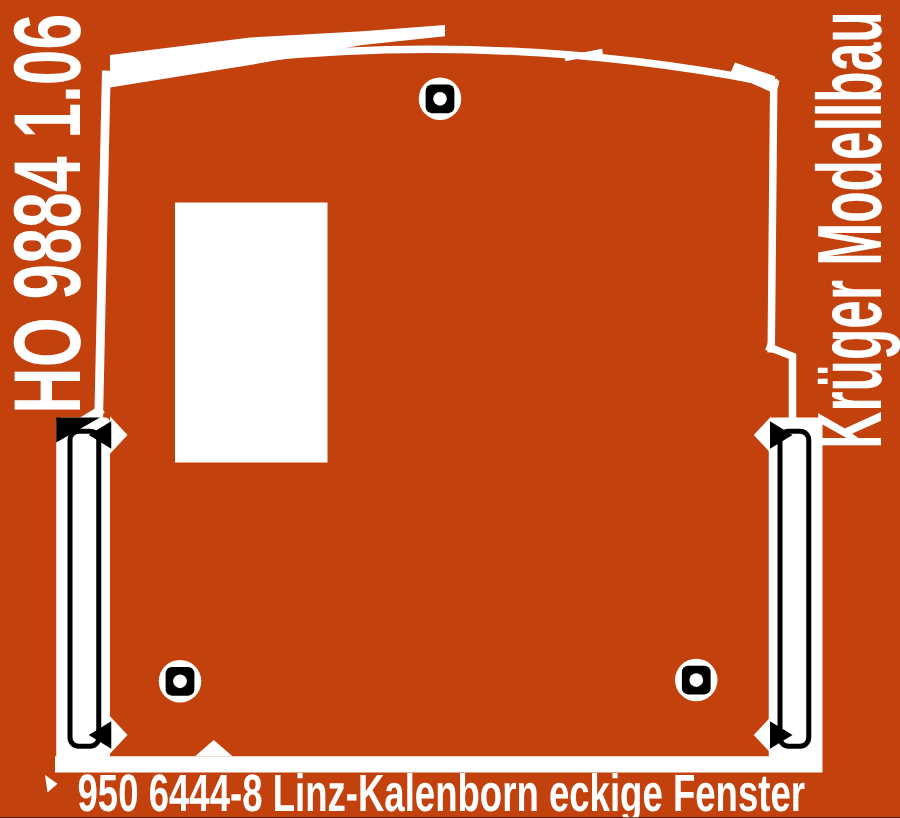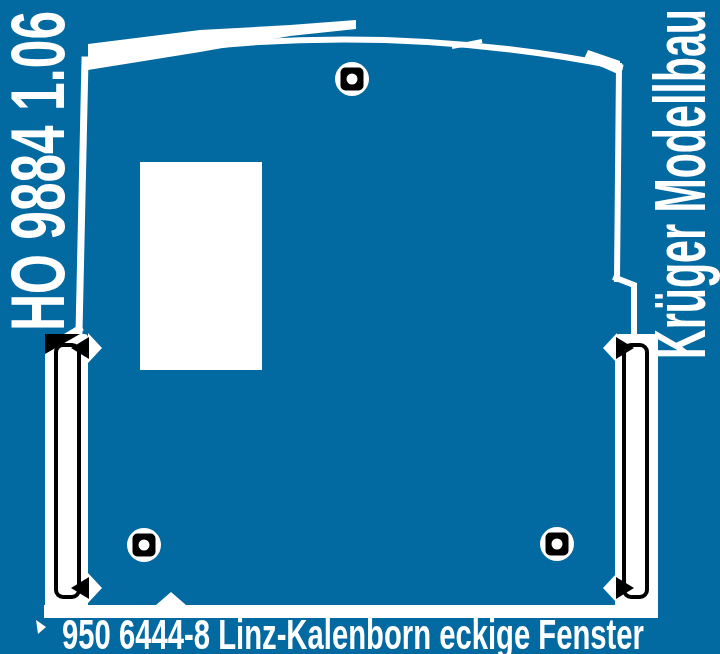--- a/index.html
+++ b/index.html
@@ -4,21 +4,21 @@
 <style>
   html, body {
     margin: 0;
     padding: 0;
     background: #000000;
   }
   .stage {
     position: relative;
     width: 720px;
     height: 654px;
-    background: #0369a1;
+    background: #c2410c;
     overflow: hidden;
     font-family: "Liberation Sans", sans-serif;
   }
   svg.drawing {
     position: absolute;
     left: 0;
     top: 0;
     width: 720px;
     height: 654px;
     display: block;

